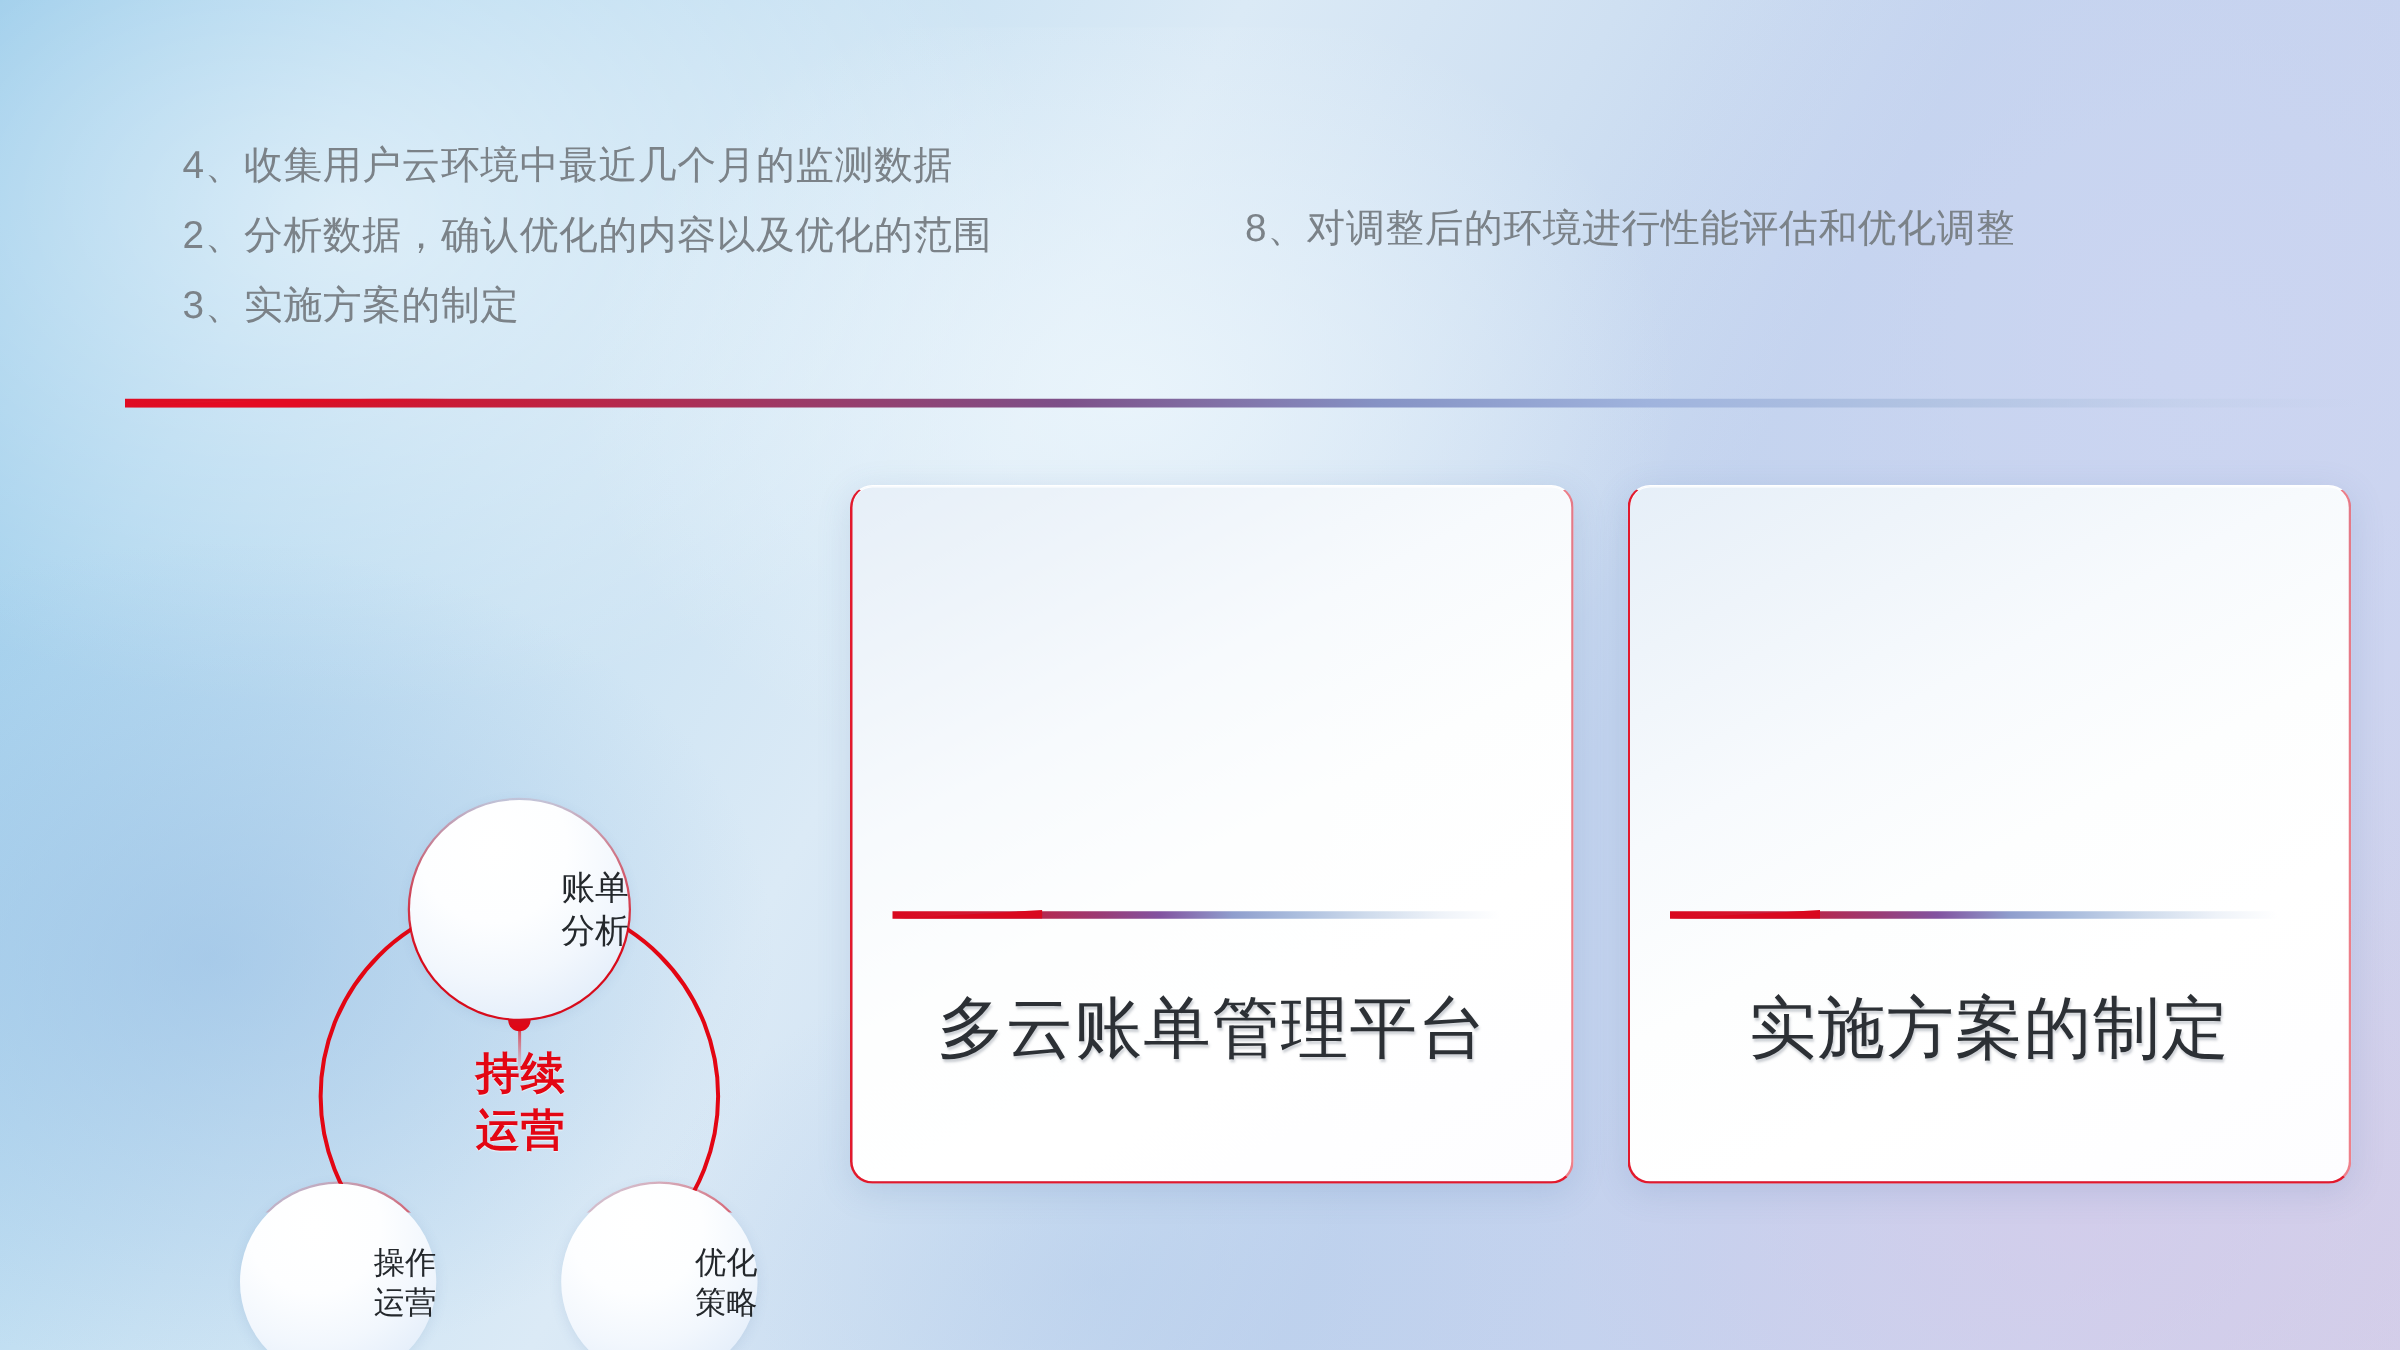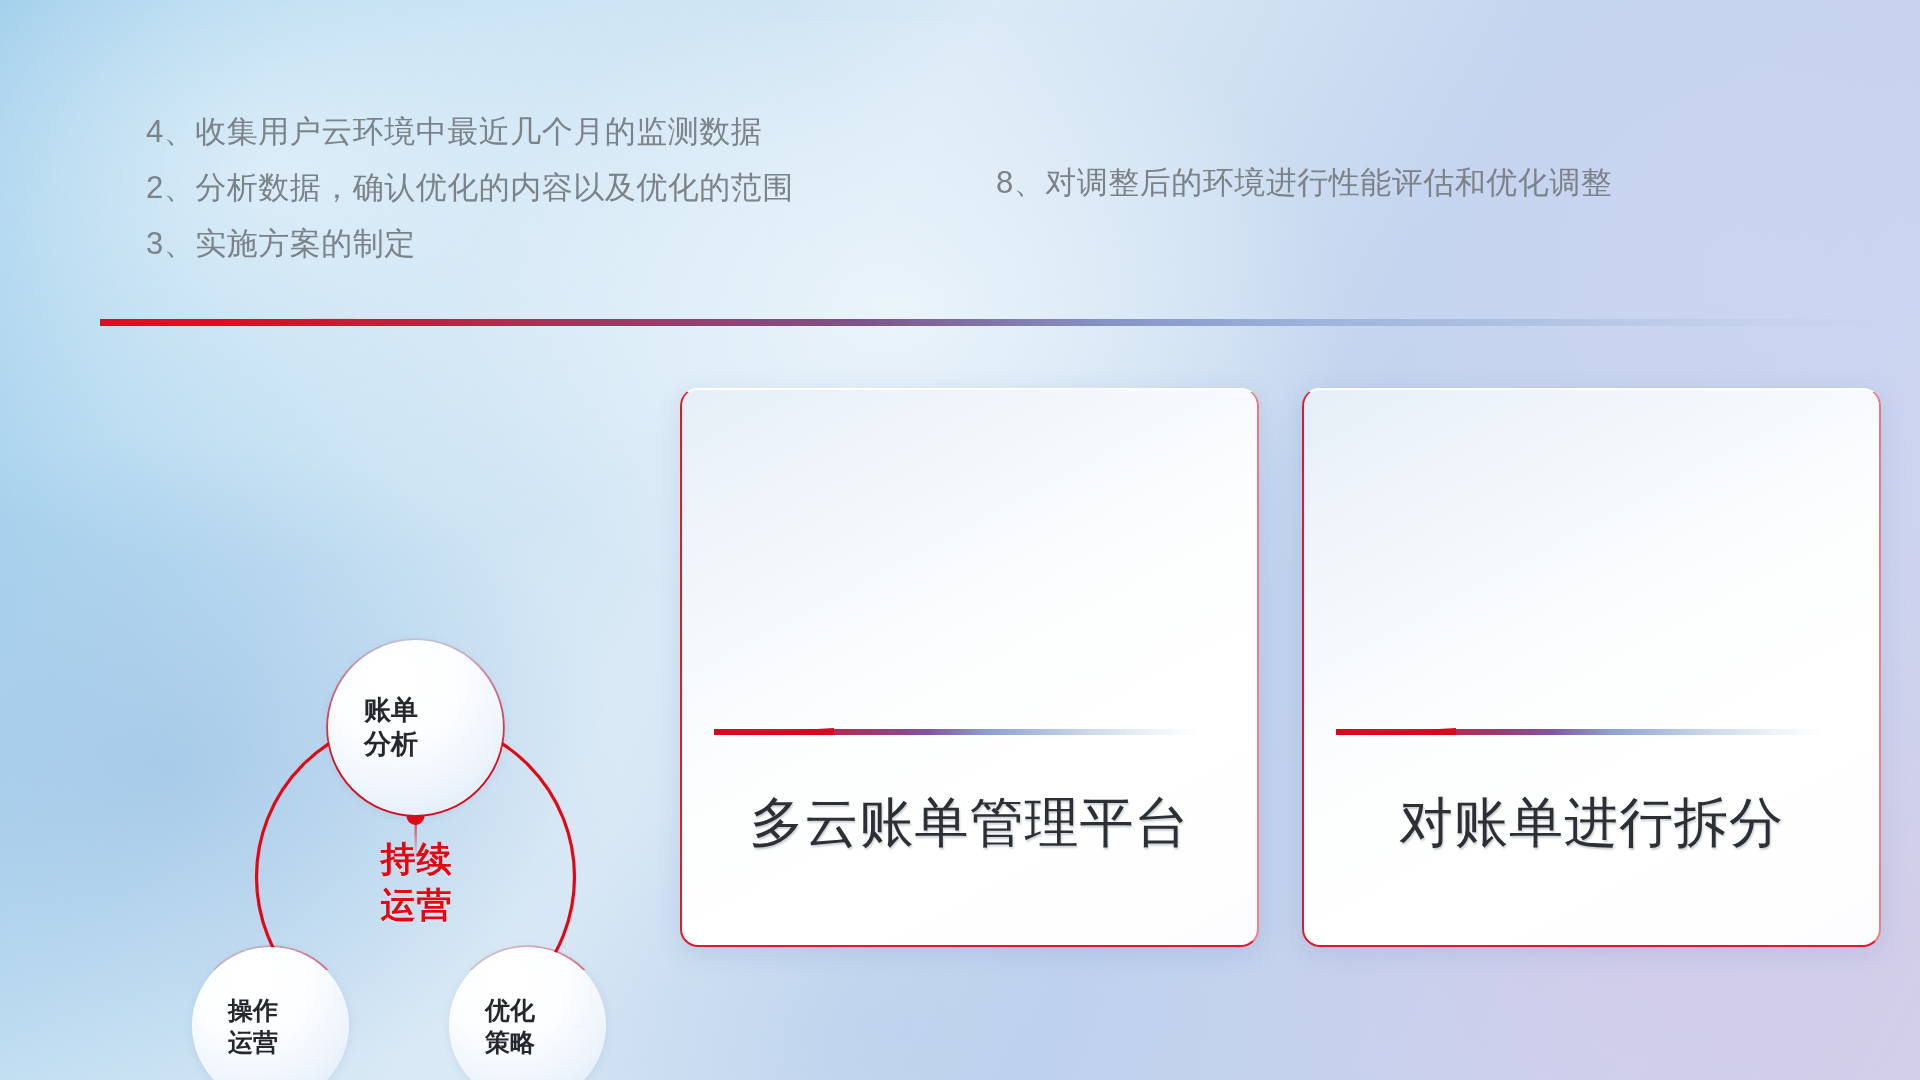--- a/index.html
+++ b/index.html
@@ -86,21 +86,21 @@
   .venn svg{position:absolute;left:0;top:0;}
 
   .bubble{
     position:absolute;border-radius:50%;
     background:
       radial-gradient(circle at 38% 22%, #ffffff 0%, #fdfeff 34%, #f2f7fd 60%, #e4eefa 82%, #dbe8f7 100%);
     box-shadow:0 2px 10px rgba(70,110,160,.13);
   }
   .bubble .blabel{
     position:absolute;left:0;right:0;top:50%;transform:translateY(-50%);
-    text-align:left;color:#24282c;font-weight:bold;line-height:1.28;padding-left:36px;
+    text-align:right;color:#24282c;font-weight:normal;line-height:1.28;padding-left:36px;
   }
   #b-top{left:228px;top:290px;width:175px;height:175px;}
   #b-top .blabel{font-size:27px;}
   #b-left{left:92px;top:597px;width:157px;height:157px;}
   #b-left .blabel{font-size:25px;}
   #b-right{left:349px;top:597px;width:157px;height:157px;}
   #b-right .blabel{font-size:25px;}
 
   .center-label{
     position:absolute;left:229px;top:486px;width:175px;
@@ -265,16 +265,16 @@
       <div class="tip"></div>
     </div>
     <div class="card-title">多云账单管理平台</div>
   </div>
 
   <div class="card" id="card-2">
     <div class="card-rule">
       <div class="bar"></div>
       <div class="tip"></div>
     </div>
-    <div class="card-title">对账单进行拆分</div>
+    <div class="card-title">实施方案的制定</div>
   </div>
 
 </div>
 
 </body></html>

